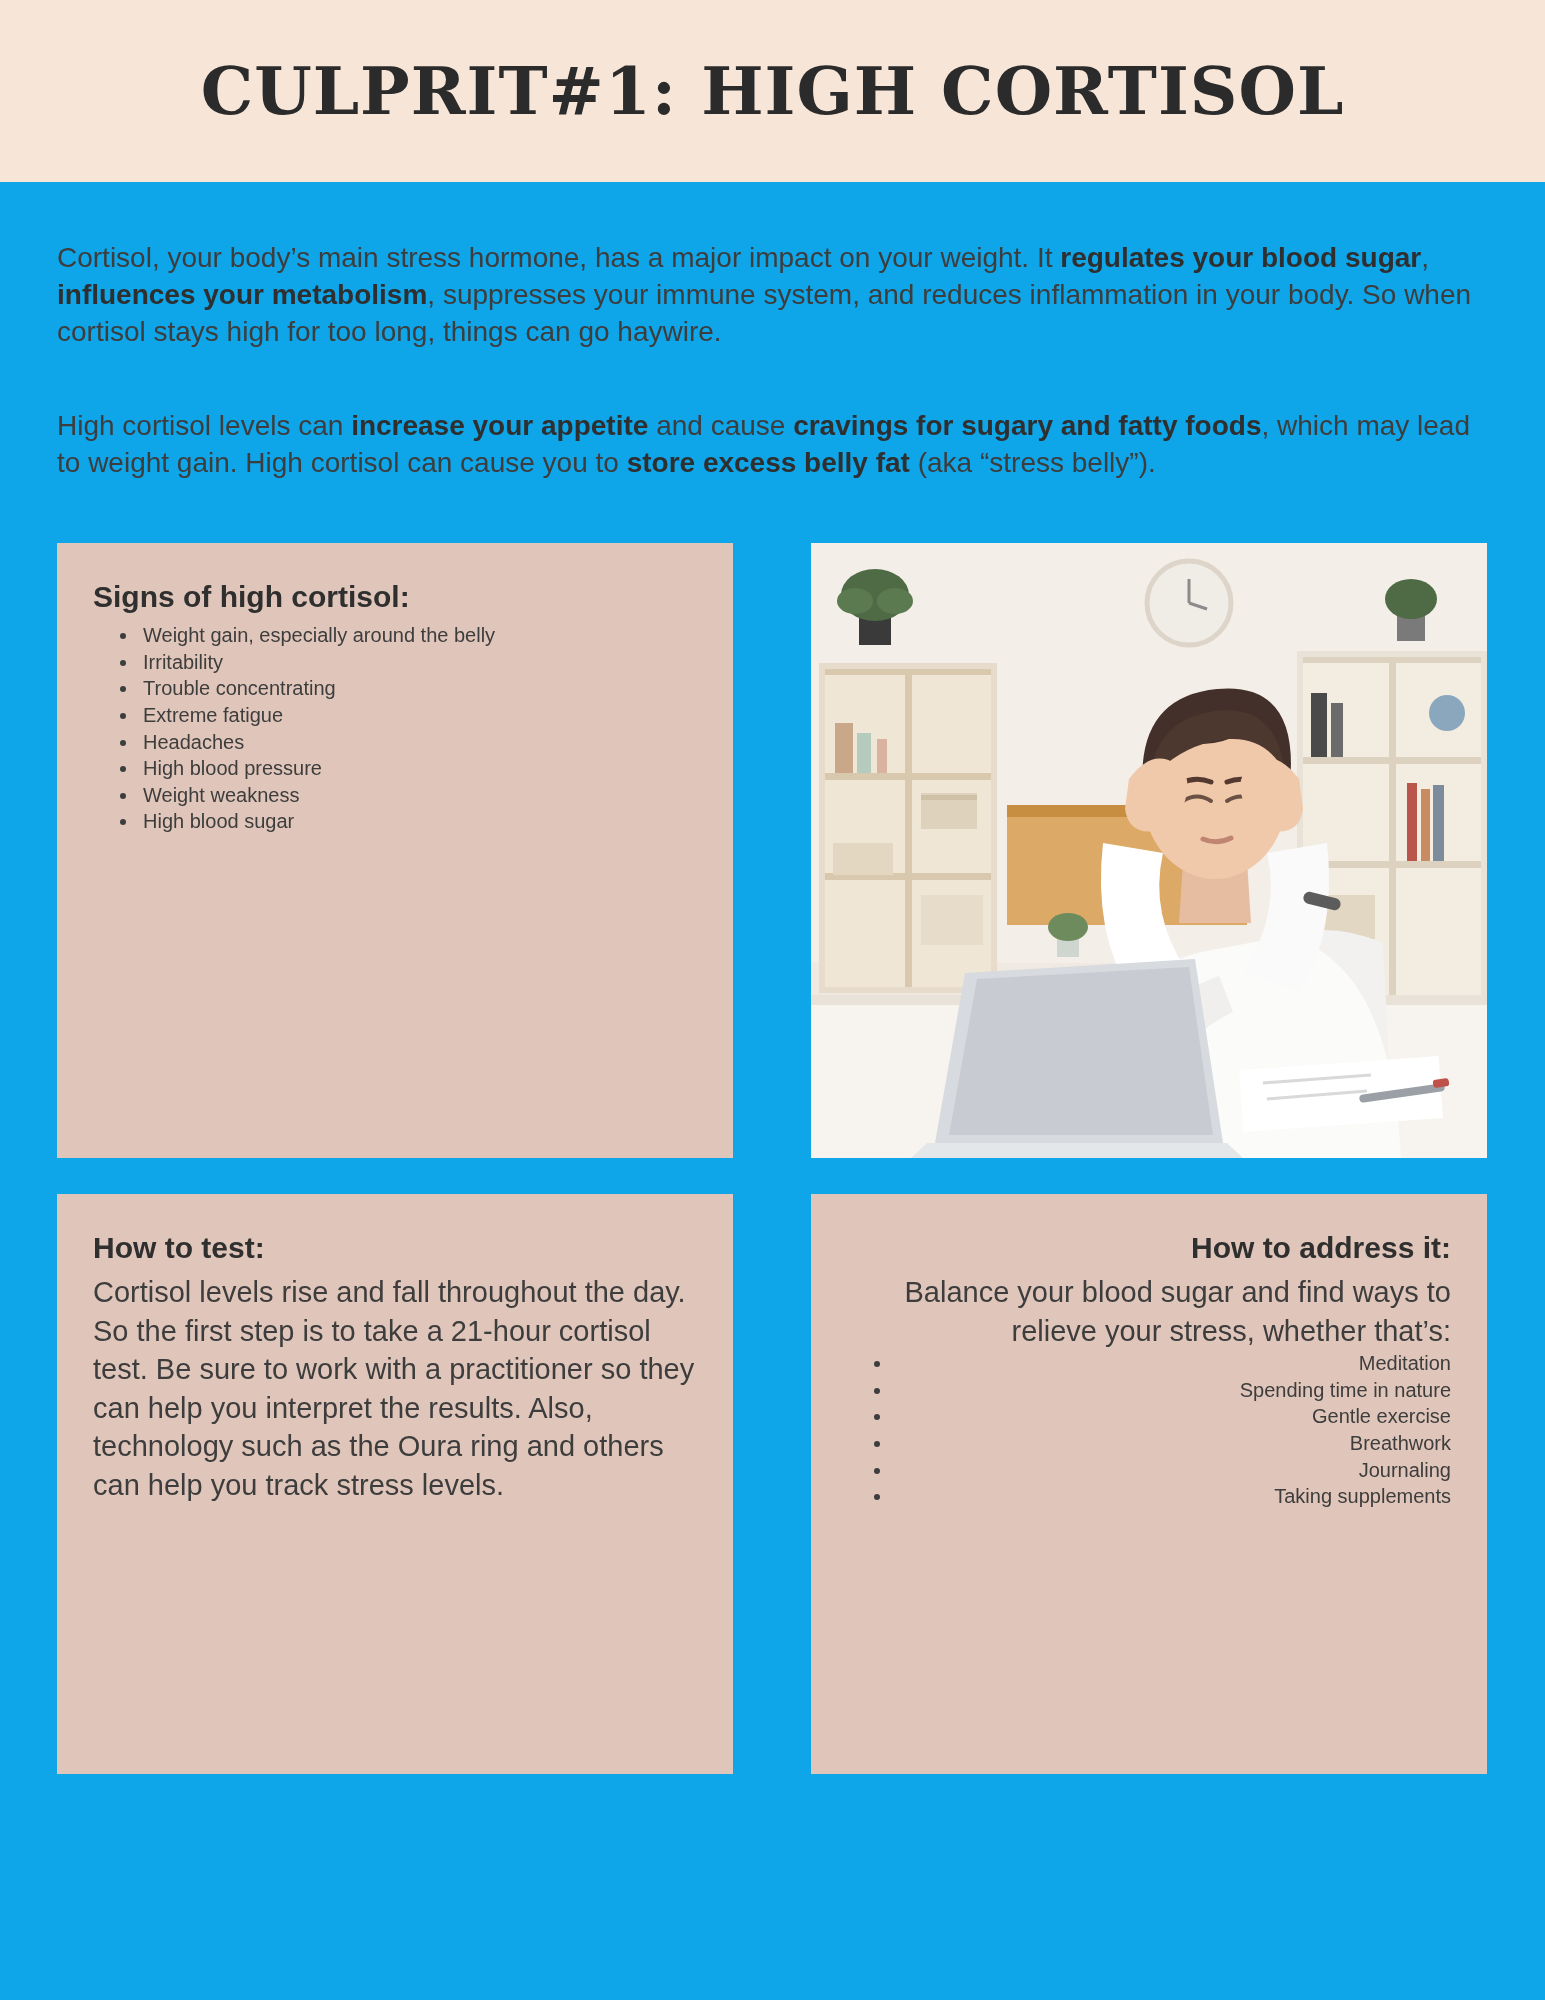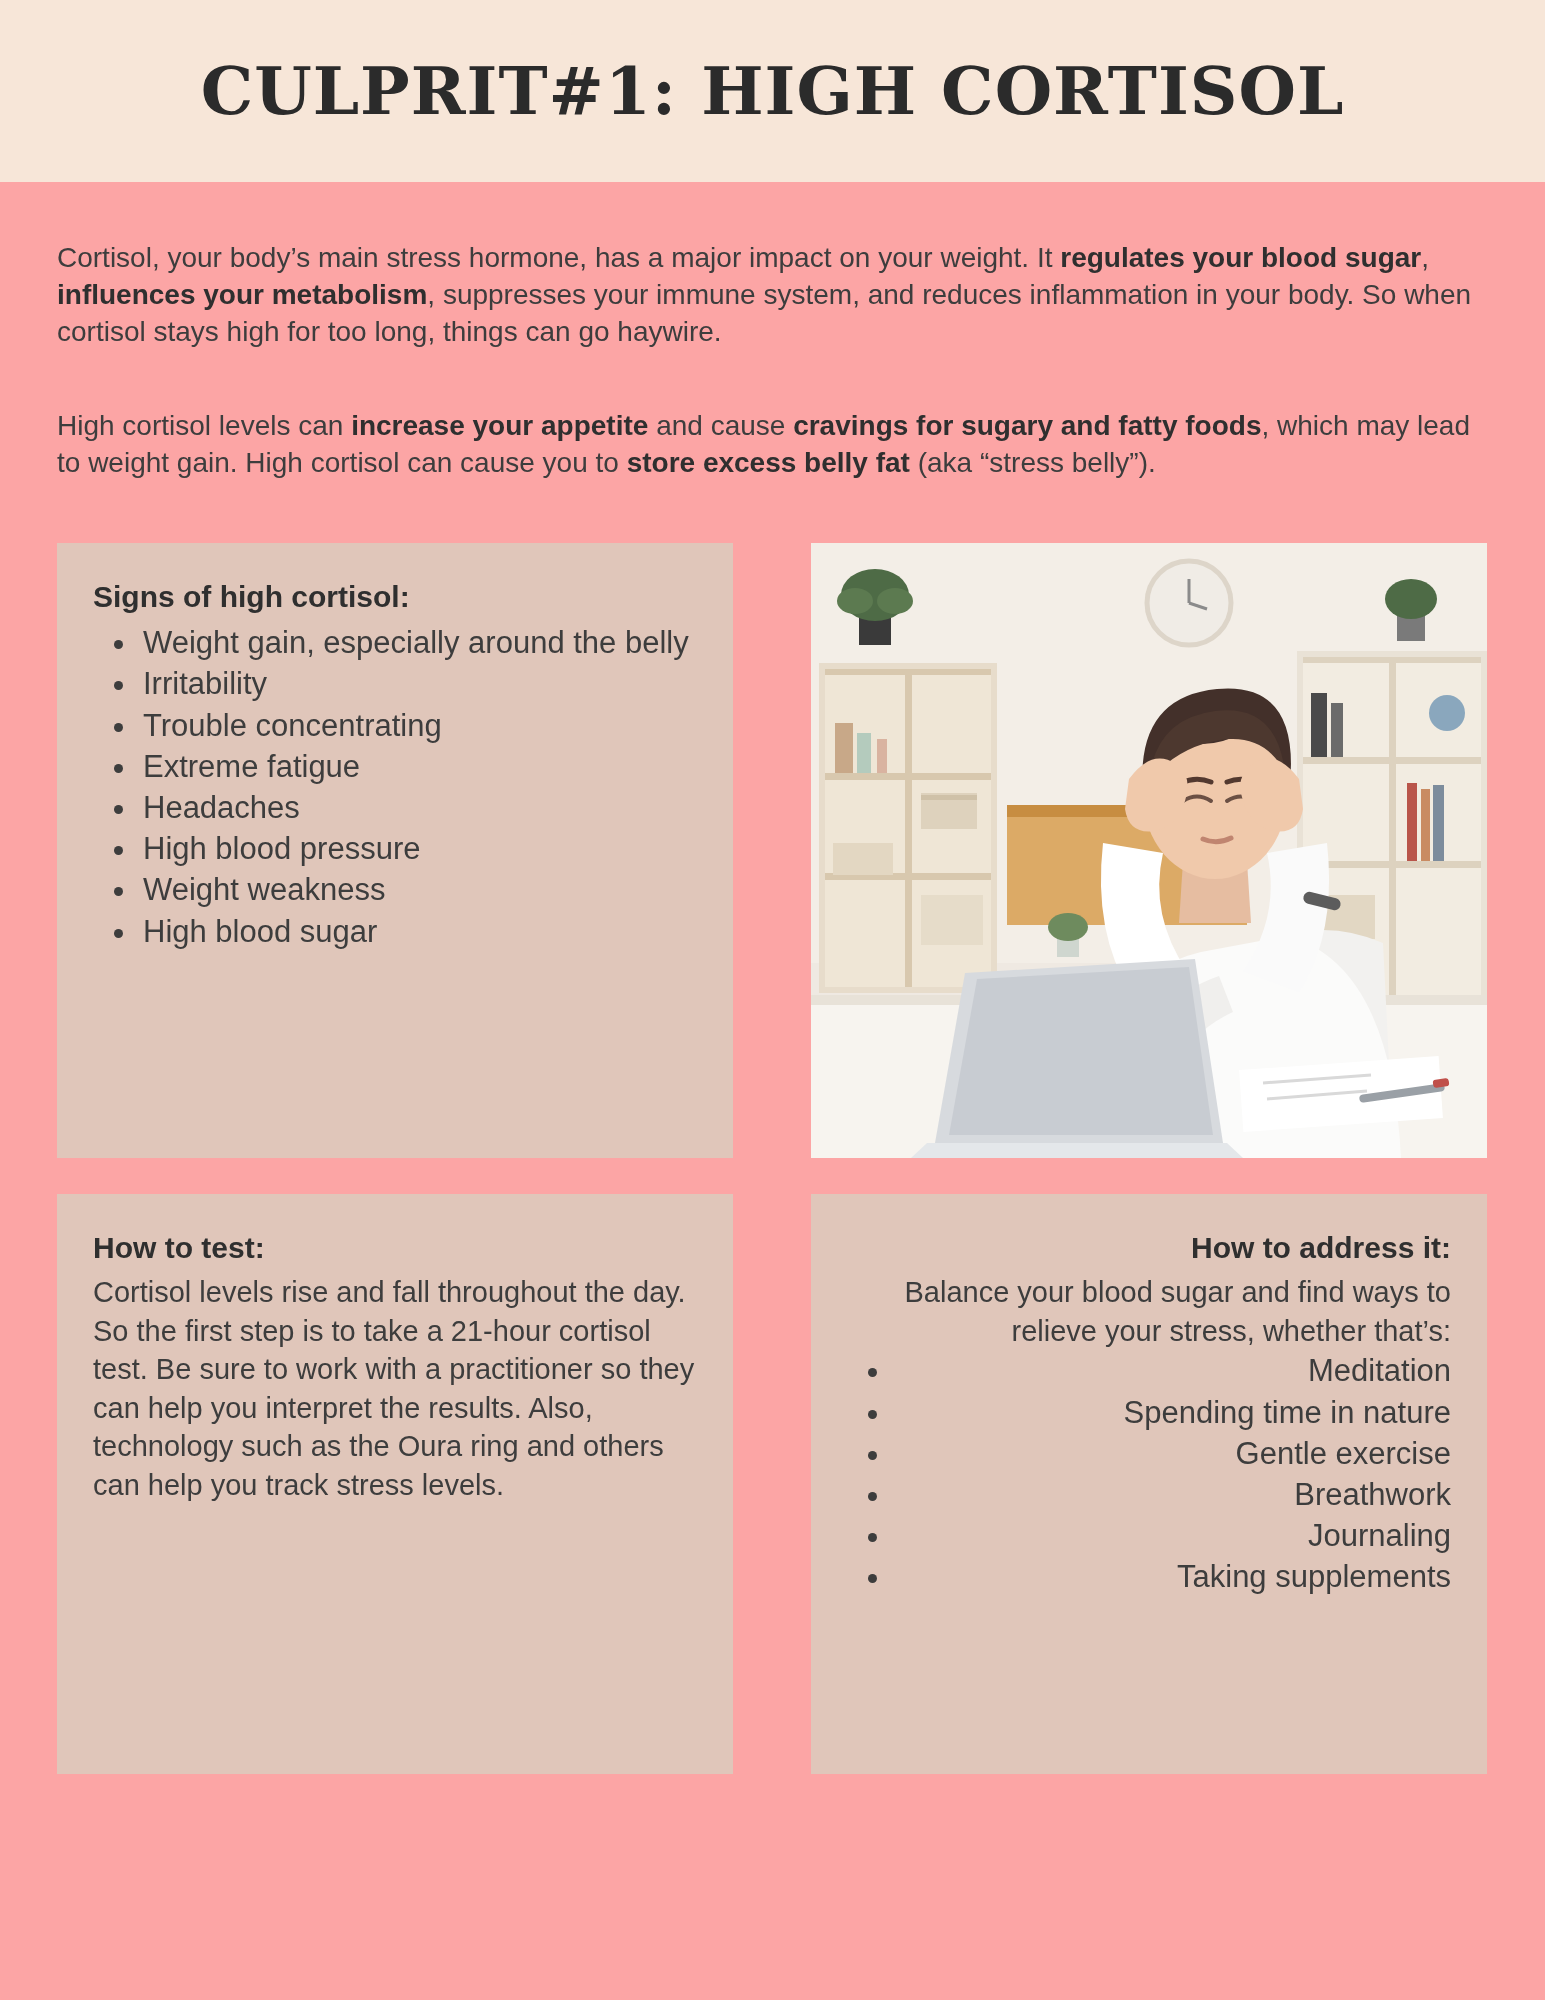--- a/index.html
+++ b/index.html
@@ -12,21 +12,21 @@
     background: #ffffff;
     font-family: "Liberation Sans", sans-serif;
     color: #3a3a3a;
     overflow: hidden;
   }
 
   .page {
     position: relative;
     width: 1545px;
     height: 2000px;
-    background: #fca5a5;
+    background: #0ea5e9;
   }
 
   
   .header-band {
     width: 100%;
     background: #f7e6d8;
     height: 182px;
     display: flex;
     align-items: center;
     justify-content: center;
@@ -90,21 +90,21 @@
     color: #2f2f2f;
     margin: 0 0 6px 0;
     line-height: 1.3;
   }
   .panel ul {
     margin: 0;
     padding-left: 46px;
     list-style: disc;
   }
   .panel li {
-    font-size: 31px;
+    font-size: 20px;
     line-height: 1.33;
     color: #3d3d3d;
     margin: 0;
     padding-left: 4px;
   }
   .panel p.body {
     font-size: 29px;
     line-height: 1.33;
     color: #3d3d3d;
     margin: 0;

